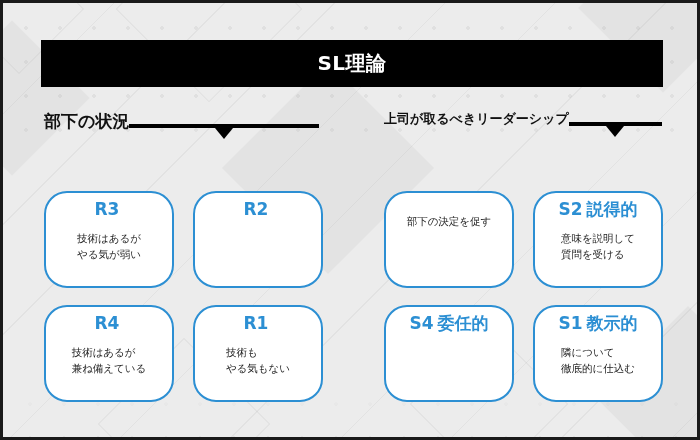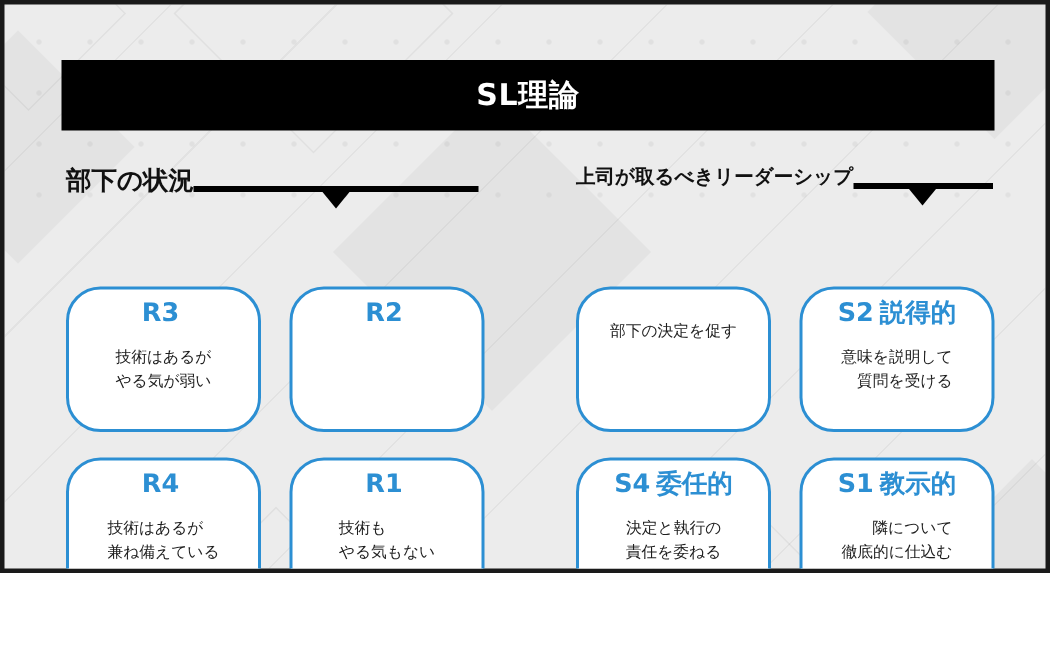--- a/index.html
+++ b/index.html
@@ -3,21 +3,21 @@
 <meta charset="utf-8">
 <style>
   html, body {
     margin: 0;
     padding: 0;
     background: #ffffff;
   }
   #root {
     position: relative;
     width: 700px;
-    height: 382px;
+    height: 440px;
     overflow: hidden;
     font-family: "DejaVu Sans", "Liberation Sans", sans-serif;
     background: #ececec;
     box-sizing: border-box;
     border: 3px solid #1a1a1a;
   }
   
   .bg-layer {
     position: absolute;
     inset: 0;
@@ -149,21 +149,21 @@
     font-size: 17px;
     line-height: 1;
     white-space: nowrap;
   }
   .card-title .code { margin-right: 4px; }
   .card-desc {
     margin-top: 12px;
     color: #1d1d1d;
     font-size: 10.5px;
     line-height: 1.55;
-    text-align: right;
+    text-align: left;
     white-space: pre-line;
   }
   .grid.left .card-desc { text-align: left; }
 </style>
 </head>
 <body>
 
 <div id="root">
 
   <div class="bg-layer bg-diag"></div>
@@ -231,22 +231,20 @@
       <div class="card-title">
         <span class="code">S2</span><span>説得的</span>
       </div>
       <div class="card-desc">意味を説明して
 質問を受ける</div>
     </div>
     <div class="card">
       <div class="card-title">
         <span class="code">S4</span><span>委任的</span>
       </div>
-      <div class="card-desc">決定と執行の
-責任を委ねる</div>
     </div>
     <div class="card">
       <div class="card-title">
         <span class="code">S1</span><span>教示的</span>
       </div>
       <div class="card-desc">隣について
 徹底的に仕込む</div>
     </div>
   </div>
 

